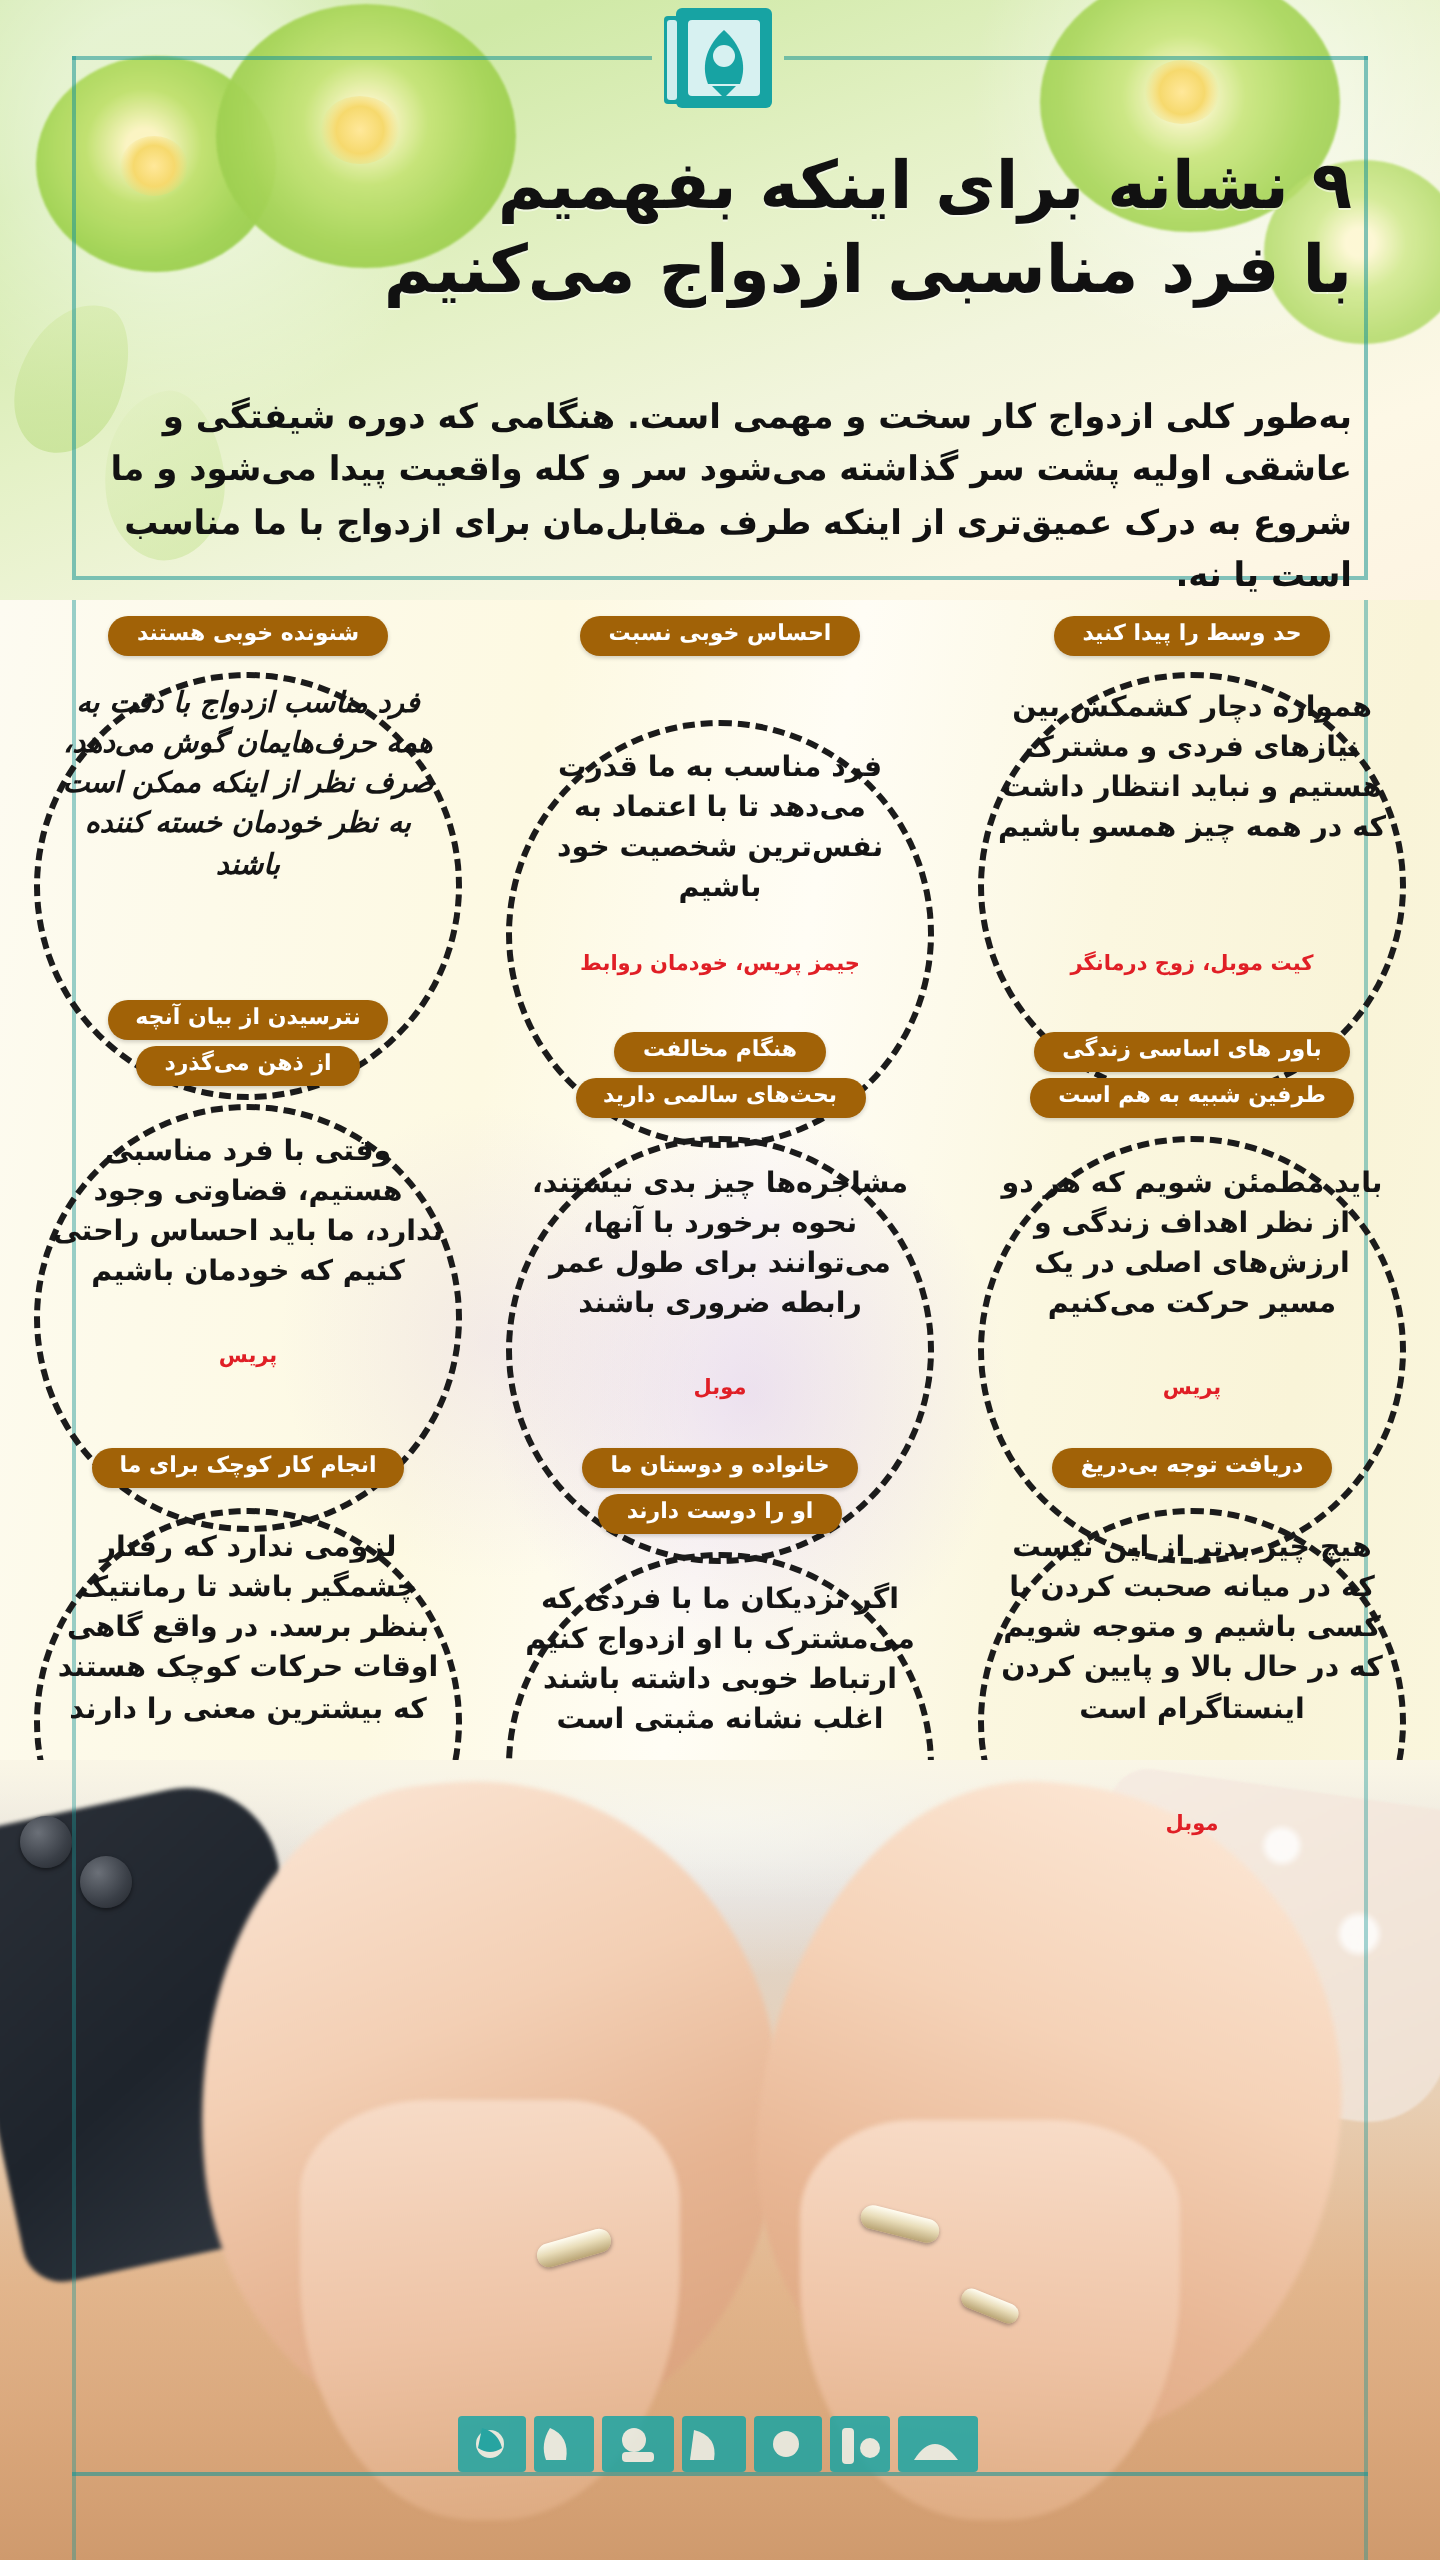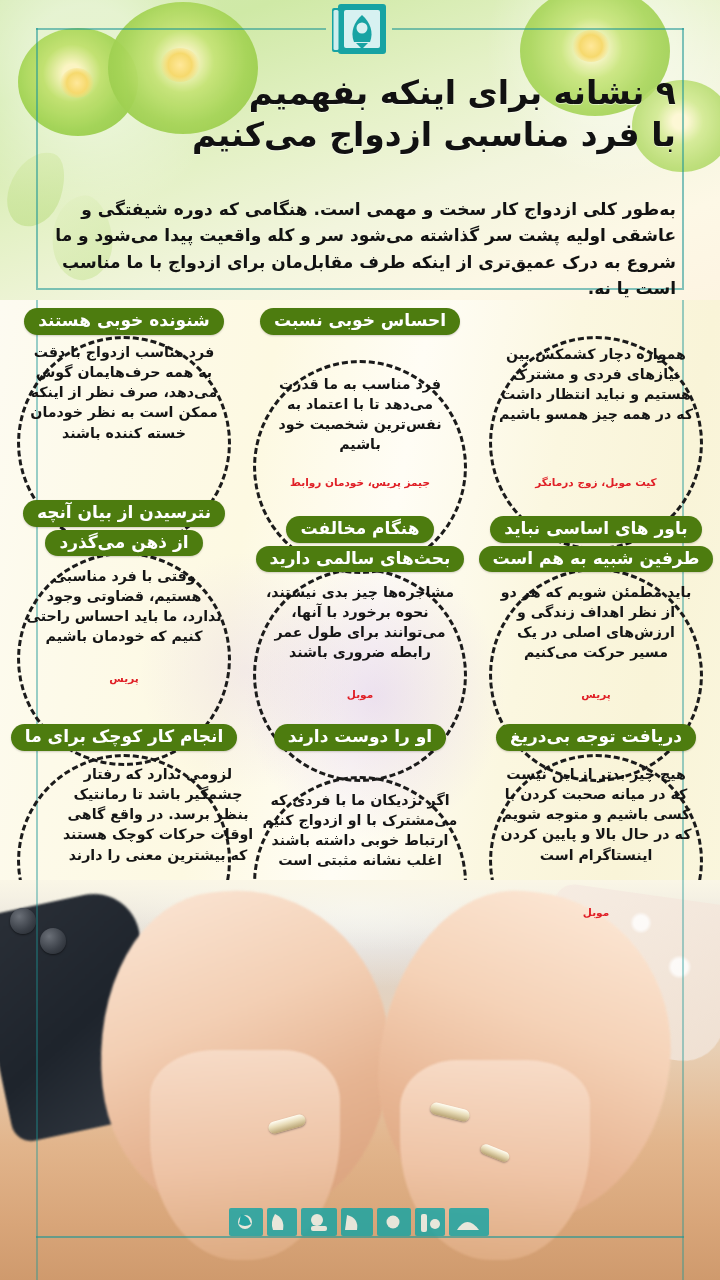--- a/index.html
+++ b/index.html
@@ -100,22 +100,22 @@
     width:270px;height:36px;opacity:.92;
   }
 
   
   .grid{position:absolute;top:300px;left:0;width:720px;height:640px;}
   .card{position:absolute;width:236px;height:208px;}
   .card.r3{height:218px;}
 
   .badges{position:absolute;left:0;top:0;width:236px;display:flex;flex-direction:column;align-items:center;gap:3px;z-index:4;}
   .badge{
-    background:#4d7c0f;color:#fff;border-radius:16px;
-    padding:3px 14px 5px;font-size:17px;font-weight:bold;
+    background:#a16207;color:#fff;border-radius:16px;
+    padding:3px 14px 5px;font-size:11px;font-weight:bold;
     white-space:nowrap;direction:rtl;text-align:right;line-height:1.1;
     box-shadow:0 1px 2px rgba(0,0,0,.18);
   }
   .circle{
     position:absolute;left:50%;transform:translateX(-50%);
     width:214px;height:214px;border-radius:50%;
     border:3px dashed #1b1b1b;box-sizing:border-box;
   }
   .c1{top:28px;}
   .c2{top:52px;}
@@ -178,46 +178,49 @@
     <div class="subtitle">به‌طور کلی ازدواج کار سخت و مهمی است. هنگامی که دوره شیفتگی و عاشقی اولیه پشت سر گذاشته می‌شود سر و کله واقعیت پیدا می‌شود و ما شروع به درک عمیق‌تری از اینکه طرف مقابل‌مان برای ازدواج با ما مناسب است یا نه.</div>
   </div>
 
   <div class="body-bg"></div>
   <div class="body-frame-l"></div>
   <div class="body-frame-r"></div>
 
   <div class="grid">
 
     <div class="card" style="left:478px;top:8px;">
+      <div class="badges">
+        <div class="badge">حد وسط را پیدا کنید</div>
+      </div>
       <div class="circle c1"></div>
       <div class="body-text b1" style="top:36px;">همواره دچار کشمکش بین نیازهای فردی و مشترک هستیم و نباید انتظار داشت که در همه چیز همسو باشیم</div>
       <div class="attrib" style="top:168px;">کیت موبل، زوج درمانگر</div>
     </div>
 
     <div class="card" style="left:242px;top:8px;">
       <div class="badges">
         <div class="badge">احساس خوبی نسبت</div>
       </div>
       <div class="circle c2"></div>
       <div class="body-text b2" style="top:66px;">فرد مناسب به ما قدرت می‌دهد تا با اعتماد به نفس‌ترین شخصیت خود باشیم</div>
       <div class="attrib" style="top:168px;">جیمز پریس، خودمان روابط</div>
     </div>
 
     <div class="card" style="left:6px;top:8px;">
       <div class="badges">
         <div class="badge">شنونده خوبی هستند</div>
       </div>
       <div class="circle c1"></div>
-      <div class="body-text b1" style="top:34px;">فرد مناسب ازدواج با دقت به همه حرف‌هایمان گوش می‌دهد، صرف نظر از اینکه ممکن است به نظر خودمان خسته کننده باشند</div>
+      <div class="body-text b1" style="top:34px;font-style:italic;">فرد مناسب ازدواج با دقت به همه حرف‌هایمان گوش می‌دهد، صرف نظر از اینکه ممکن است به نظر خودمان خسته کننده باشند</div>
 
     </div>
 
     <div class="card" style="left:478px;top:216px;">
       <div class="badges">
-        <div class="badge">باور های اساسی نباید</div>
+        <div class="badge">باور های اساسی زندگی</div>
         <div class="badge">طرفین شبیه به هم است</div>
       </div>
       <div class="circle c2"></div>
       <div class="body-text b2" style="top:66px;">باید مطمئن شویم که هر دو از نظر اهداف زندگی و ارزش‌های اصلی در یک مسیر حرکت می‌کنیم</div>
       <div class="attrib" style="top:172px;">پریس</div>
     </div>
 
     <div class="card" style="left:242px;top:216px;">
       <div class="badges">
         <div class="badge">هنگام مخالفت</div>
@@ -242,33 +245,34 @@
       <div class="badges">
         <div class="badge">دریافت توجه بی‌دریغ</div>
       </div>
       <div class="circle c3"></div>
       <div class="body-text b3" style="top:40px;">هیچ چیز بدتر از این نیست که در میانه صحبت کردن با کسی باشیم و متوجه شویم که در حال بالا و پایین کردن اینستاگرام است</div>
       <div class="attrib" style="top:182px;">موبل</div>
     </div>
 
     <div class="card r3" style="left:242px;top:424px;">
       <div class="badges">
+        <div class="badge">خانواده و دوستان ما</div>
         <div class="badge">او را دوست دارند</div>
       </div>
       <div class="circle c2"></div>
       <div class="body-text b2" style="top:66px;">اگر نزدیکان ما با فردی که می‌مشترک با او ازدواج کنیم ارتباط خوبی داشته باشند اغلب نشانه مثبتی است</div>
 
     </div>
 
     <div class="card r3" style="left:6px;top:424px;">
       <div class="badges">
         <div class="badge">انجام کار کوچک برای ما</div>
       </div>
       <div class="circle c3"></div>
-      <div class="body-text b3" style="top:40px;margin-left:34px;">لزومی ندارد که رفتار چشمگیر باشد تا رمانتیک بنظر برسد. در واقع گاهی اوقات حرکات کوچک هستند که بیشترین معنی را دارند</div>
+      <div class="body-text b3" style="top:40px;">لزومی ندارد که رفتار چشمگیر باشد تا رمانتیک بنظر برسد. در واقع گاهی اوقات حرکات کوچک هستند که بیشترین معنی را دارند</div>
 
     </div>
 
   </div>
 
   <div class="photo">
     <div class="ph-grad-top"></div>
 
     <div class="sleeve-dark"></div>
     <div class="btn-dot" style="left:10px;top:28px;"></div>

